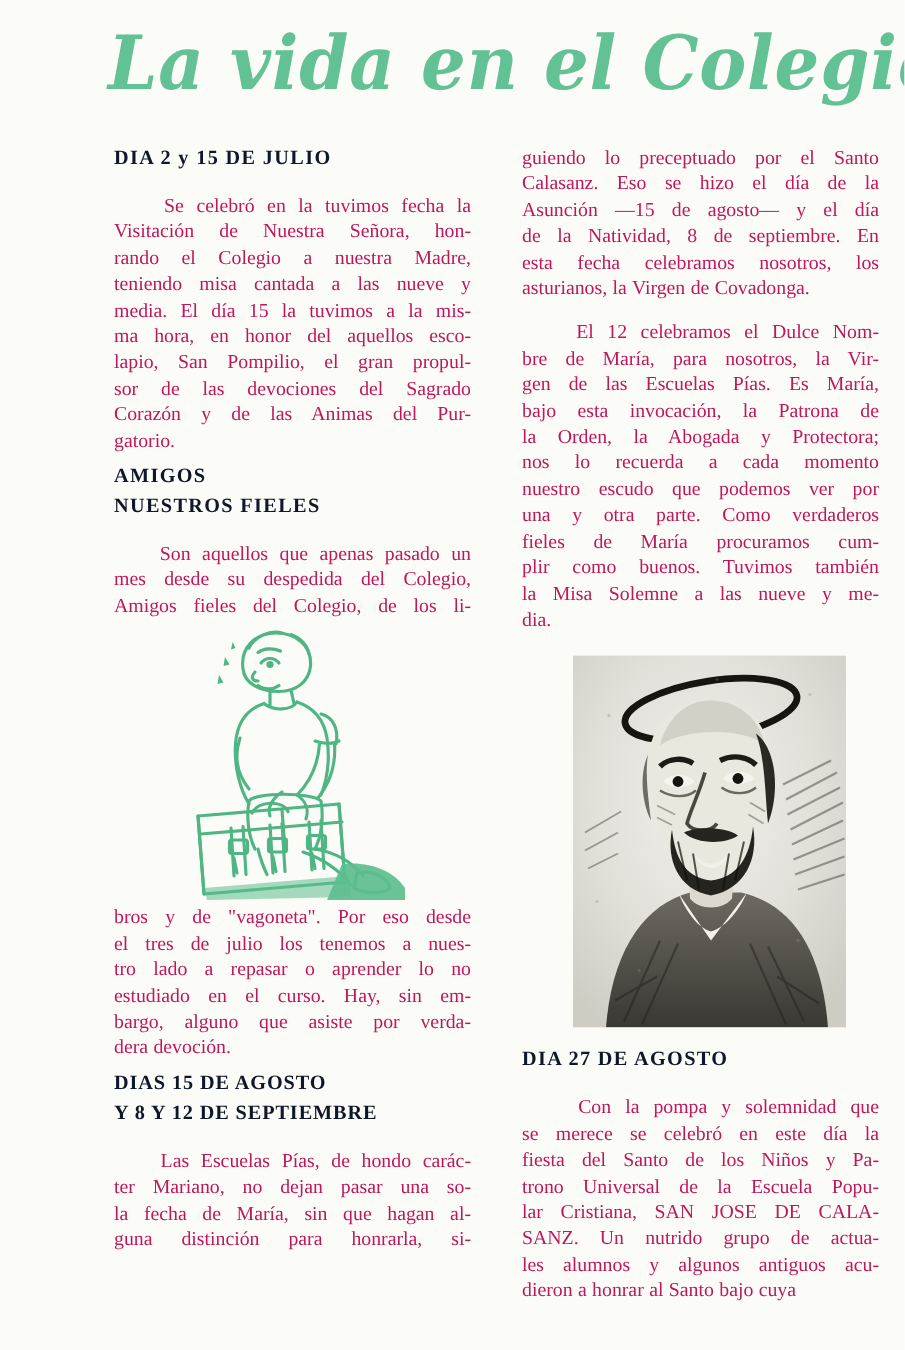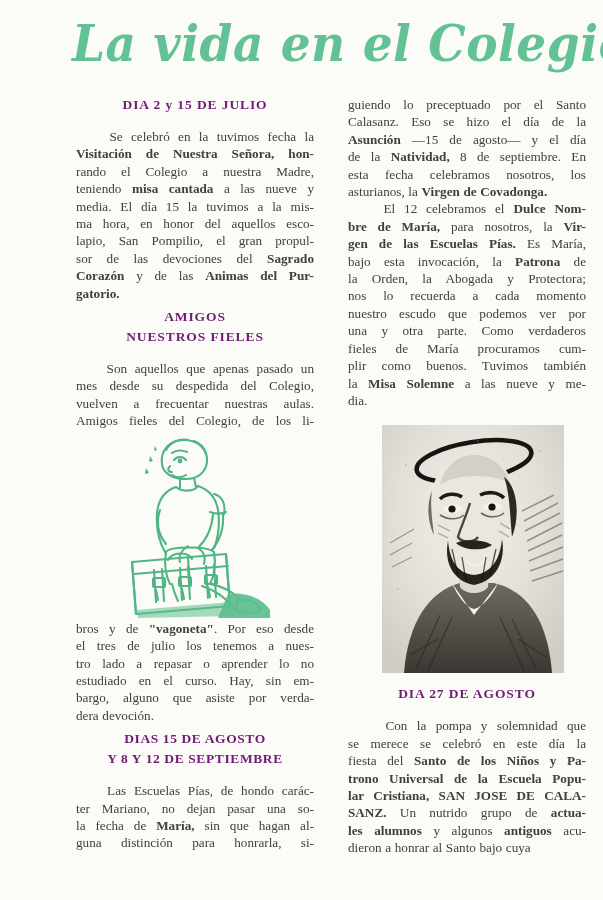--- a/index.html
+++ b/index.html
@@ -53,48 +53,47 @@
   .col {
     position: absolute;
     top: 0;
     width: 238px;
   }
   .col-left  { left: 76px; }
   .col-right { left: 348px; }
 
   
   .head {
-    color: #701a75;
+    color: #0f172a;
     font-family: "Liberation Serif", "DejaVu Serif", serif;
     font-weight: 700;
     font-size: 13.5px;
     line-height: 18px;
     letter-spacing: 0.9px;
     margin: 0 0 2px 0;
-    text-align: center;
   }
   .head.tight { letter-spacing: 0.6px; }
 
   p.body {
     margin: 0;
     font-size: 13.2px;
     line-height: 17.4px;
-    color: #404040;
+    color: #be185d;
     text-align: justify;
     text-indent: 0;
     hyphens: none;
     word-spacing: 0.3px;
   }
-  p.body + p.body { margin-top: 0; }
+  p.body + p.body { margin-top: 12px; }
   p.body .ln { display: block; }
   p.body .ln.j {
     text-align: justify;
     text-align-last: justify;
   }
-  b, strong { font-weight: 700; }
+  b, strong { font-weight: 400; }
   .sp-head   { height: 12px; }
   .sp-small  { height: 6px; }
 
   
   .fig-boy {
     position: relative;
     width: 238px;
     height: 186px;
     margin: 4px 0 0 0;
   }
@@ -144,21 +143,20 @@
       <div class="sp-small"></div>
 
       <div class="head">AMIGOS</div>
       <div class="head">NUESTROS FIELES</div>
 
       <div class="sp-head"></div>
 
       <p class="body">
         <span class="ln j">&nbsp;&nbsp;&nbsp;&nbsp;<span>Son aquellos que apenas pasado un</span></span>
         <span class="ln j"><span>mes desde su despedida del Colegio,</span></span>
-        <span class="ln j"><span>vuelven a frecuentar nuestras aulas.</span></span>
         <span class="ln j"><span>Amigos fieles del Colegio, de los li-</span></span>
       </p>
 
       <div class="fig-boy">
         <svg width="170" height="186" viewBox="0 0 170 186">
           <g fill="none" stroke="#4fb584" stroke-width="2.1" stroke-linecap="round" stroke-linejoin="round">
 
             <path d="M52 30 C50 16 60 6 74 6 C88 6 98 15 97 28 C96 38 88 45 76 45 C64 45 53 40 52 30 Z"></path>
 
             <path d="M56 16 C60 8 70 4 78 6"></path>

